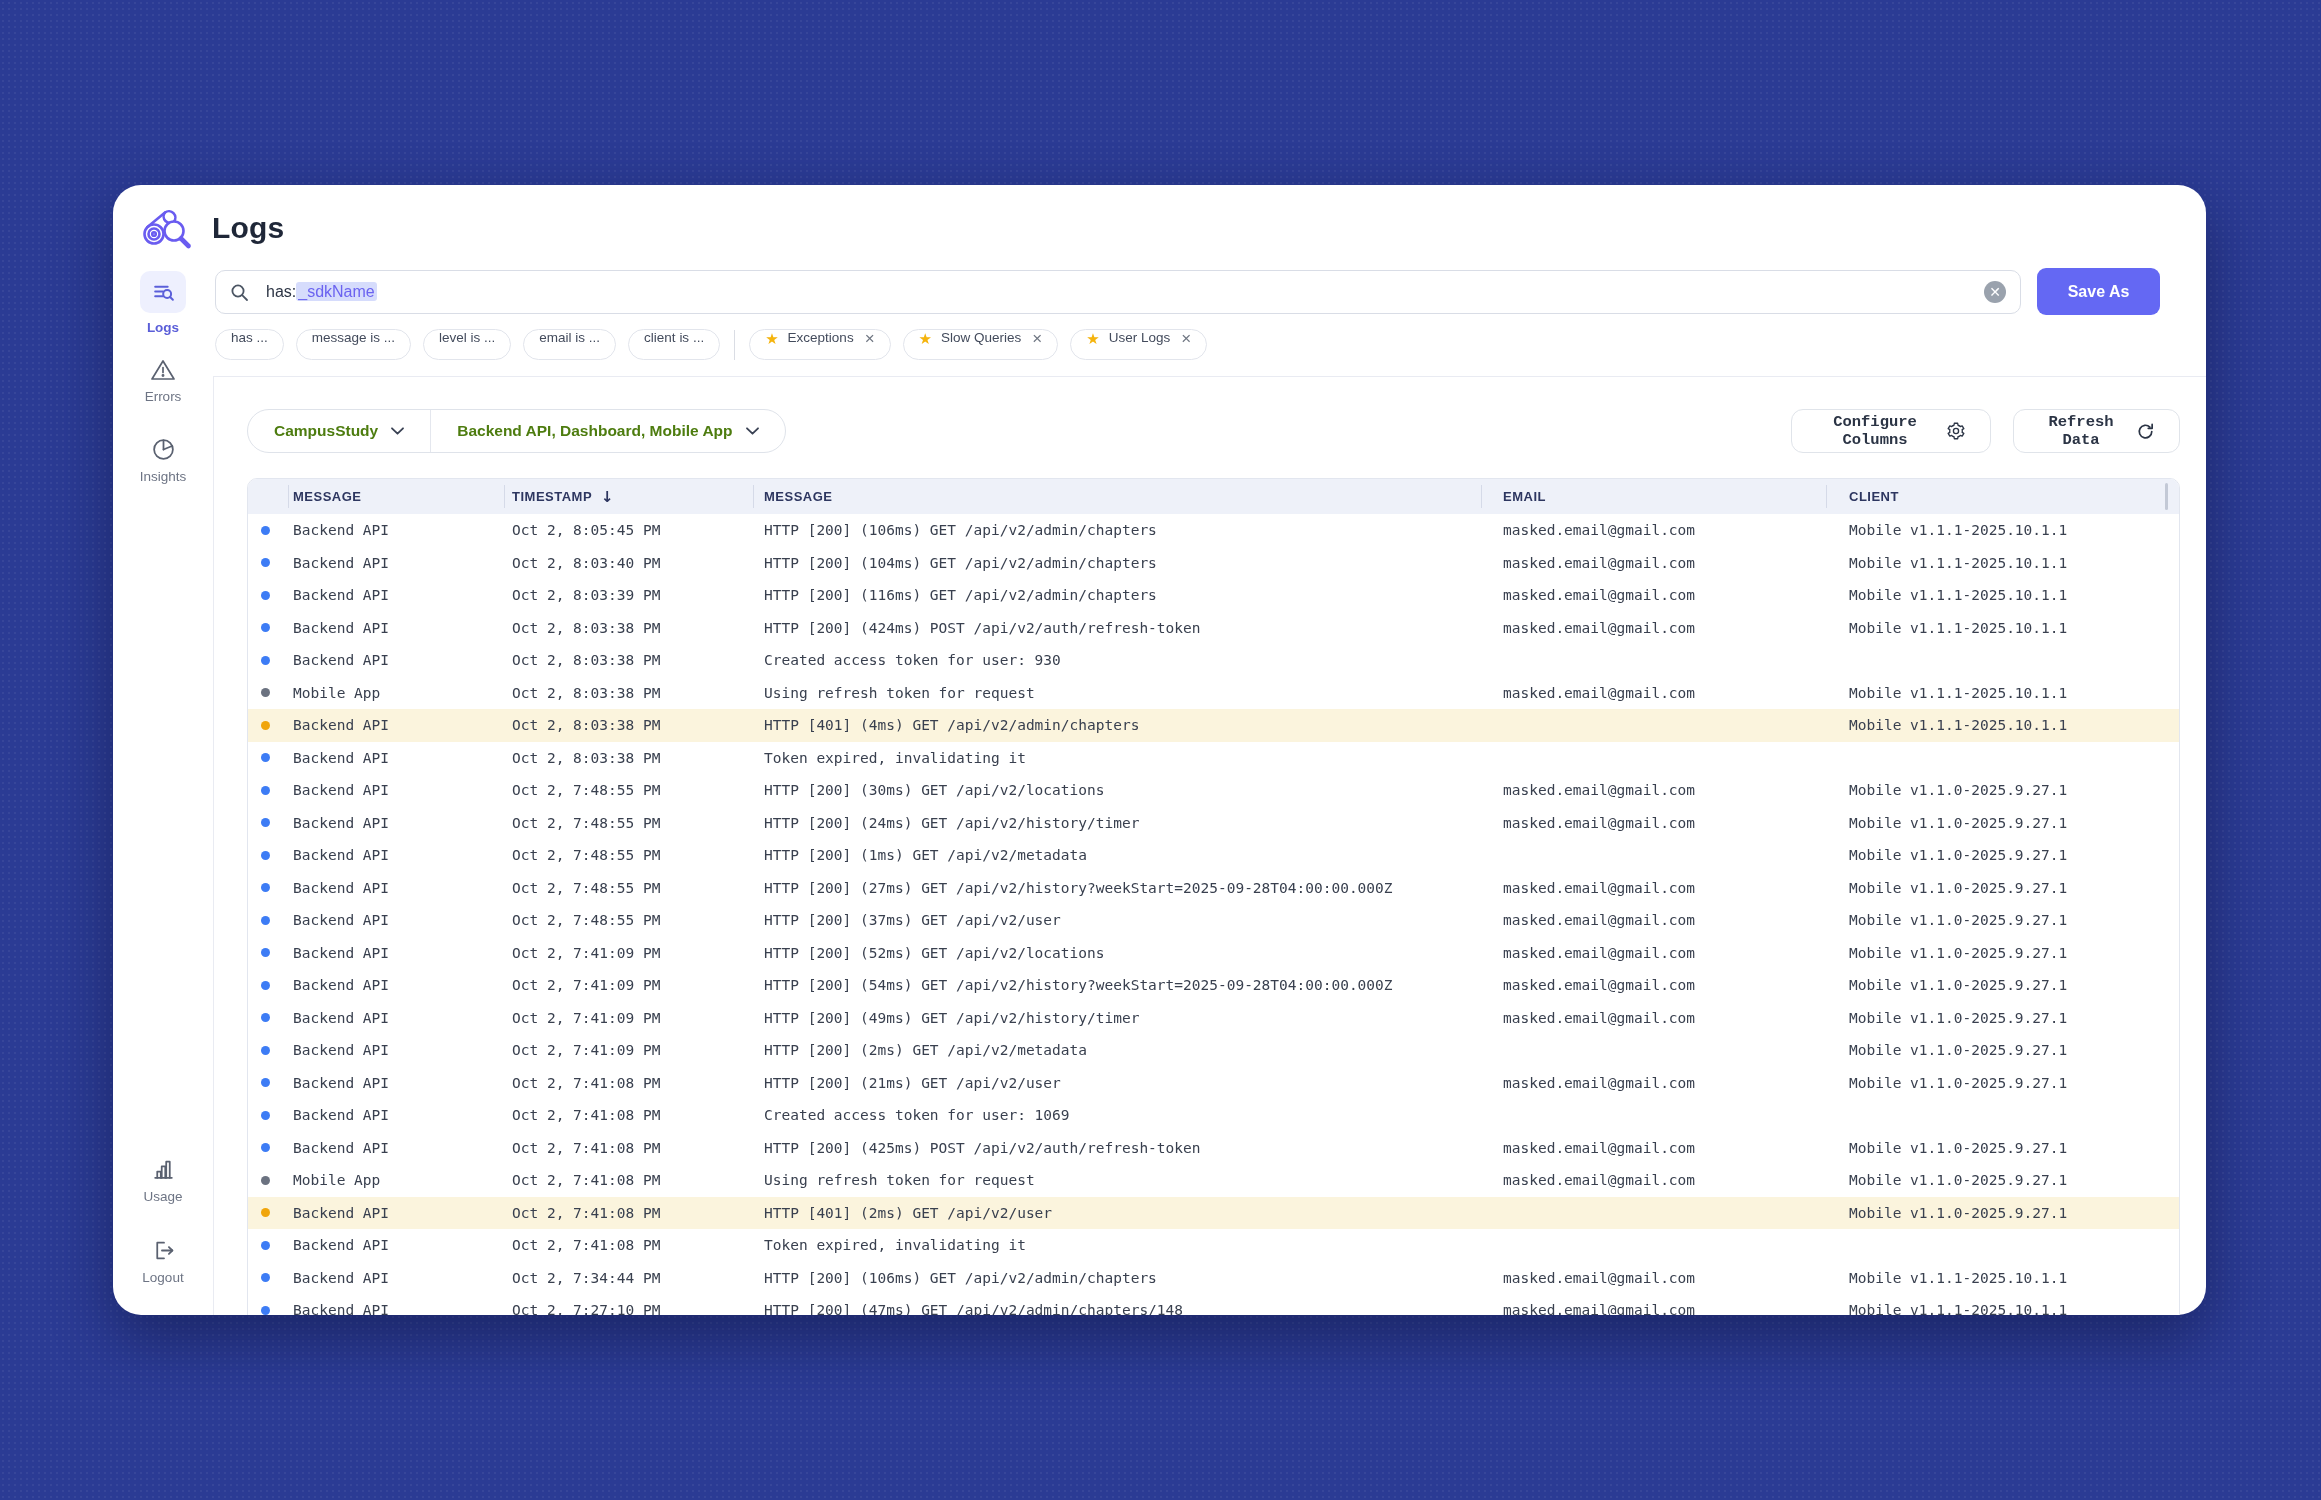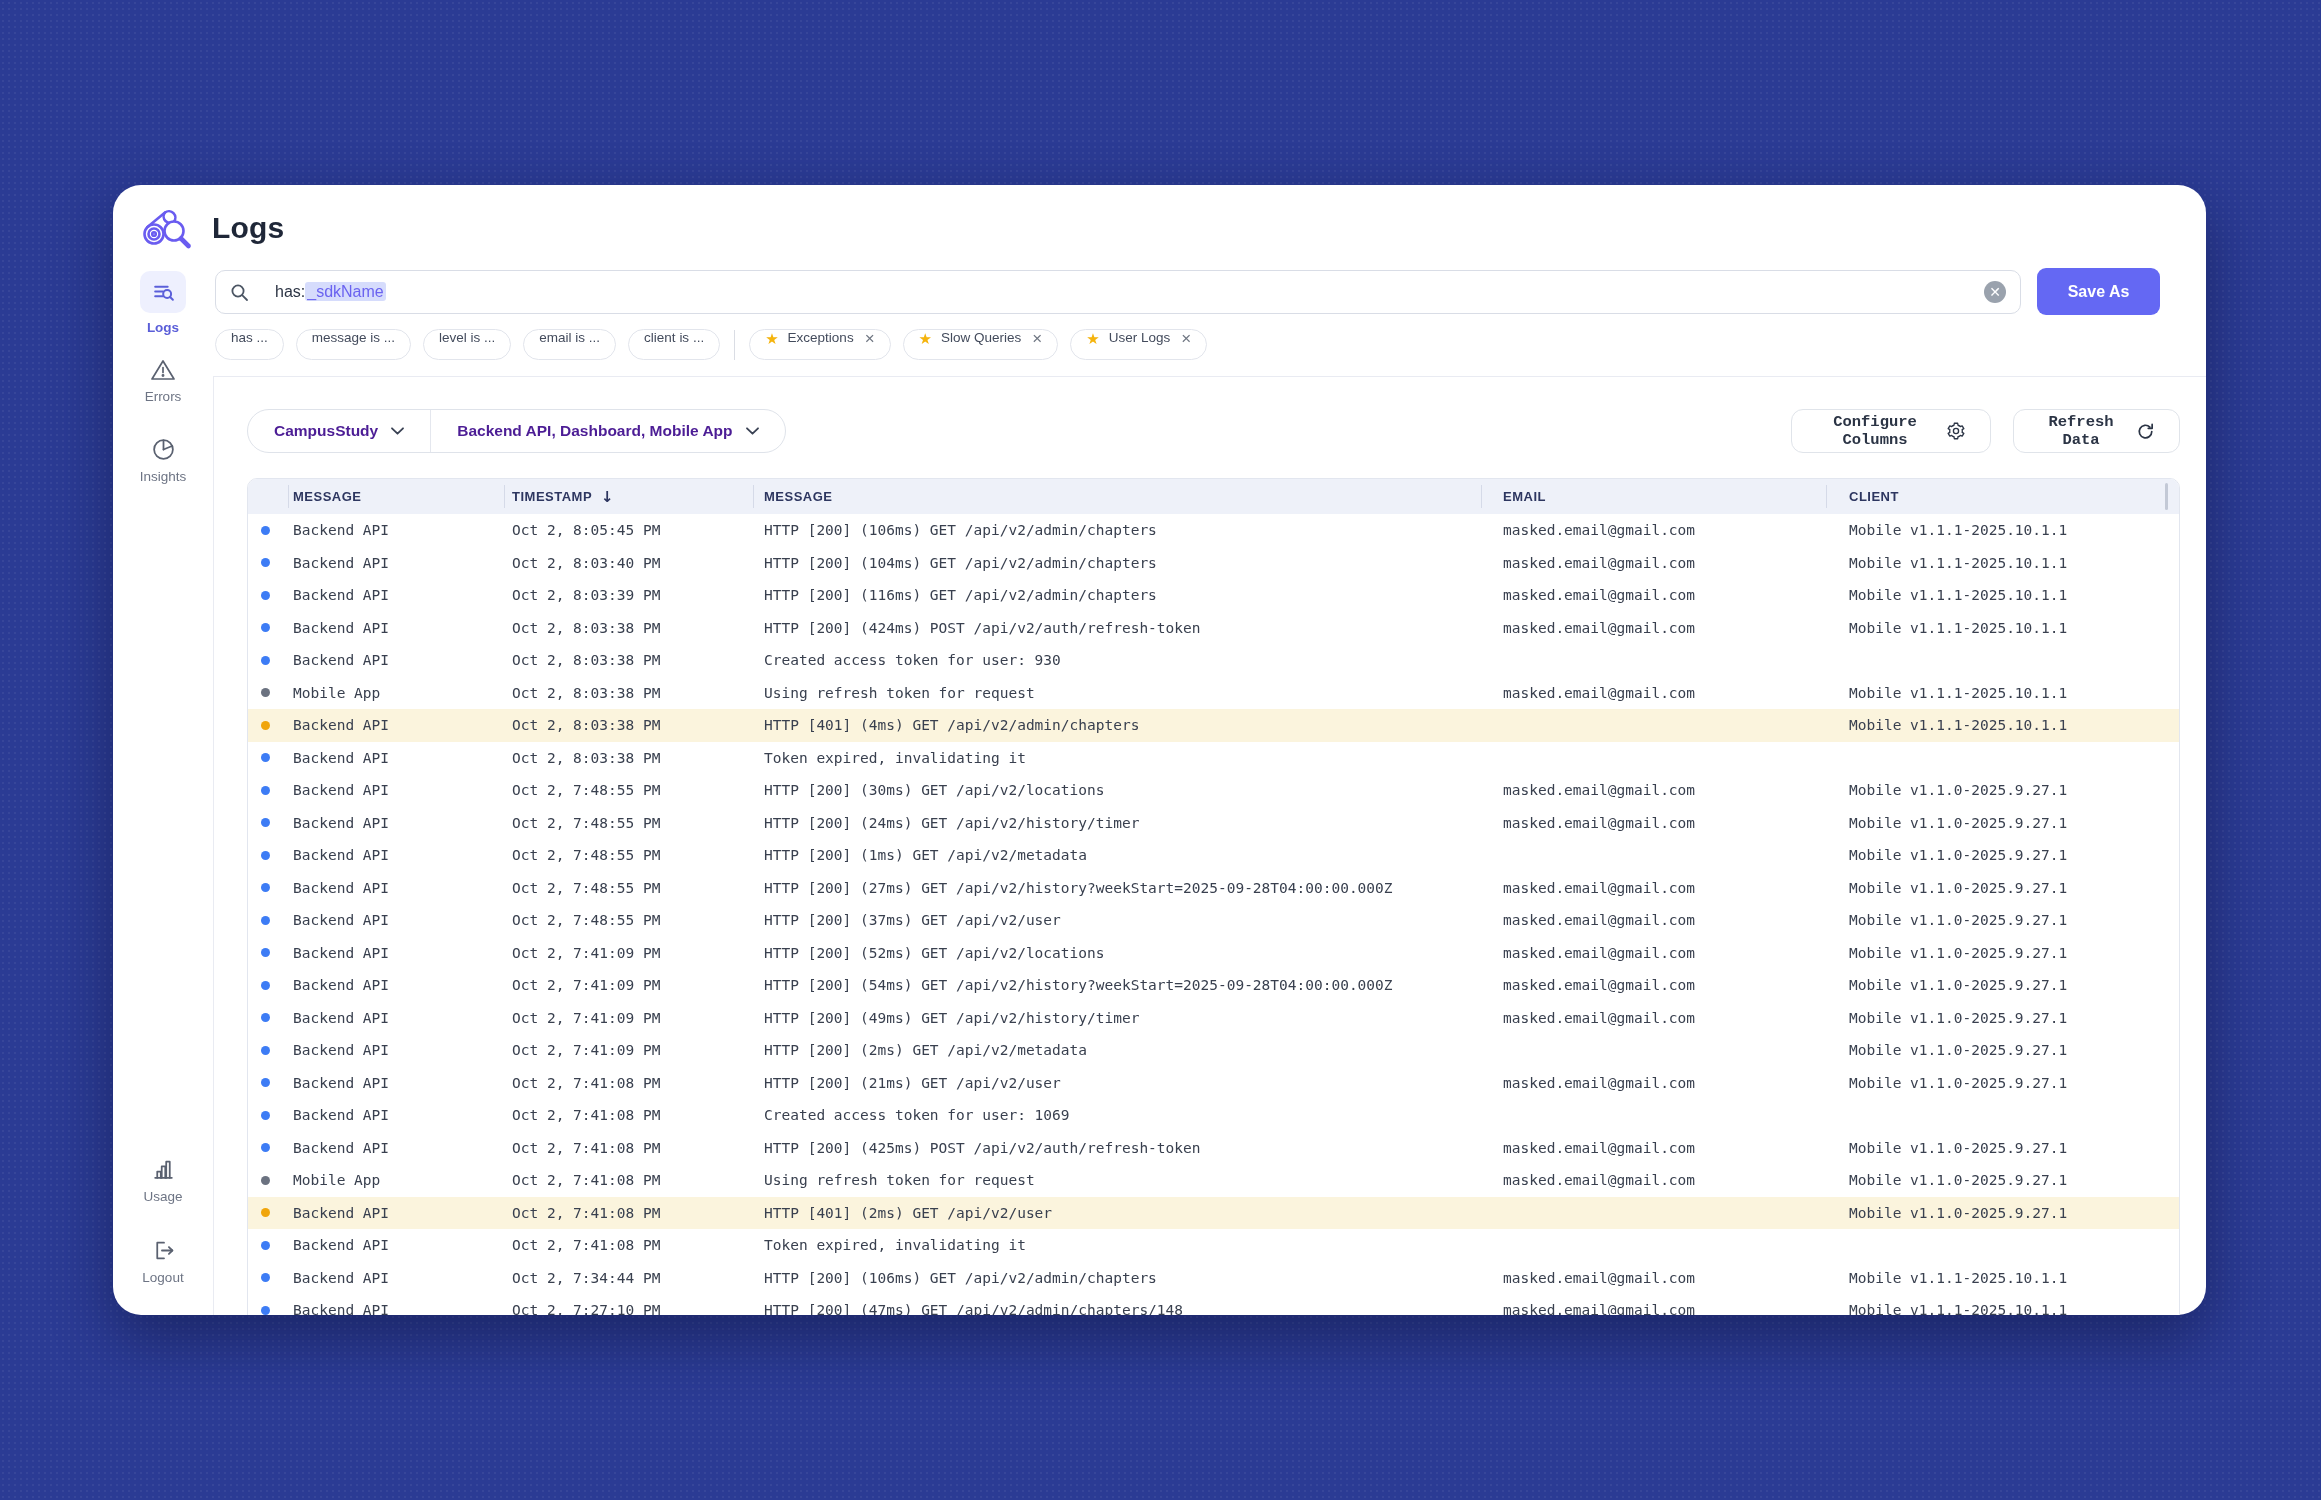--- a/index.html
+++ b/index.html
@@ -28,40 +28,40 @@
     display:flex;align-items:center;justify-content:center}
   #si-logs{top:86px}#si-errors{top:173px}#si-insights{top:252px}
   #si-usage{top:972px}#si-logout{top:1053px}
   
   .v-div{position:absolute;left:100px;top:191px;bottom:0;width:1px;background:#e9ebf2}
   .h-div{position:absolute;left:100px;right:0;top:191px;height:1px;background:#e9ebf2}
   
   .search-bar{position:absolute;left:102px;top:85px;width:1806px;height:44px;box-sizing:border-box;
     border:1px solid #d9dde6;border-radius:10px;background:#fff;display:flex;align-items:center;
     padding:0 14px;cursor:text}
-  .search-text{margin-left:26px;font-size:16px;color:#2c3444;white-space:pre}
+  .search-text{margin-left:17px;font-size:16px;color:#2c3444;white-space:pre}
   .search-token{color:#6b63f0;background:#d6dcfc;border-radius:3px;padding:1px 2px}
   .clear-btn{margin-left:auto;width:22px;height:22px;border-radius:50%;background:#9aa2ad;border:none;
     color:#fff;display:flex;align-items:center;justify-content:center;font-size:14px;line-height:1;cursor:pointer;padding:0}
   .saveas{position:absolute;left:1924px;top:83px;width:123px;height:47px;background:#6468f3;border:none;
     color:#fff;border-radius:9px;font-size:16px;font-weight:700;font-family:inherit;cursor:pointer}
   
   .chips{position:absolute;left:102px;top:144px;height:31px;display:flex;align-items:center}
   .chip-group{display:flex;align-items:center;gap:12px}
   .chip{height:31px;box-sizing:border-box;border:1px solid #e2e5ec;border-radius:16px;background:#fff;
     display:flex;align-items:flex-start;padding:0 15px;font-size:13.5px;color:#434b5c;gap:9px;
     font-family:inherit;cursor:pointer;white-space:nowrap}
   .chip .star{color:#f5b40d;font-size:15px;font-family:"DejaVu Sans",sans-serif}
   .chip .chip-x{color:#6f7682;font-size:17px;line-height:1;margin-left:2px}
   .chips-sep{width:1px;height:30px;background:#dadde4;margin:0 14px}
   
   .toolbar-left{position:absolute;left:134px;top:224px;height:44px;border:1px solid #dfe3ea;
     border-radius:22px;display:flex;align-items:center;background:#fff;box-sizing:border-box}
   .dd{display:flex;align-items:center;gap:13px;padding:0 26px;font-size:15.5px;font-weight:700;
-    color:#4c1d95;height:100%;background:none;border:none;font-family:inherit;cursor:pointer}
+    color:#4d7c0f;height:100%;background:none;border:none;font-family:inherit;cursor:pointer}
   .dd + .dd{border-left:1px solid #e4e7ee}
   .btn-outline{position:absolute;top:224px;height:44px;border:1px solid #e0e4ea;border-radius:12px;
     background:#fff;display:flex;align-items:center;gap:12px;padding:0 24px;font-size:15.5px;
     font-weight:700;color:#2b3445;box-sizing:border-box;font-family:Liberation Mono, monospace;cursor:pointer;justify-content:center}
   #btn-config{left:1678px;width:200px}
   #btn-refresh{left:1900px;width:167px}
   
   .table{position:absolute;left:134px;top:293px;width:1933px;height:900px;box-sizing:border-box;
     border:1px solid #e2e6ef;border-radius:10px 10px 0 0;background:#fff}
   .grid-cols{display:grid;grid-template-columns:40px 216px 249px 728px 345px 1fr}

